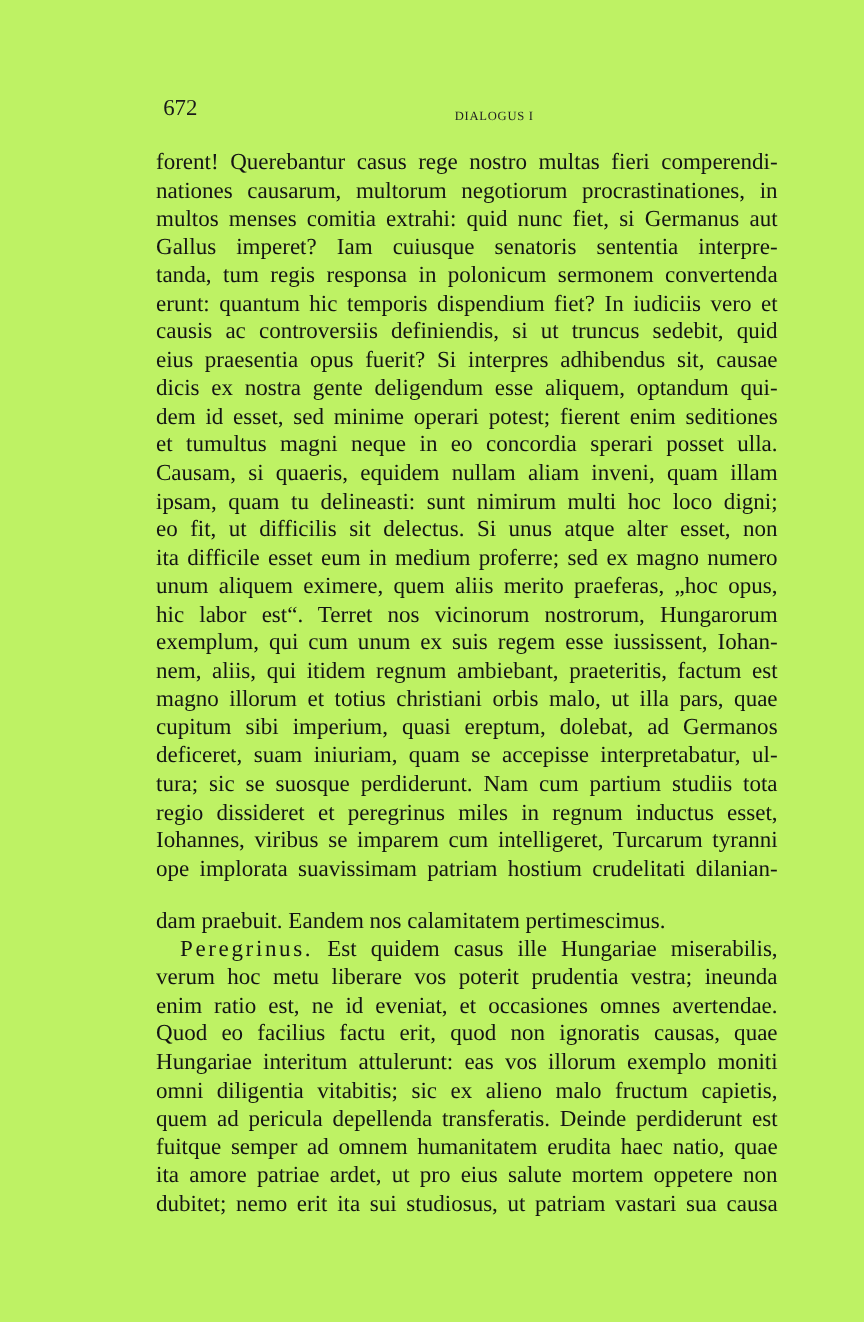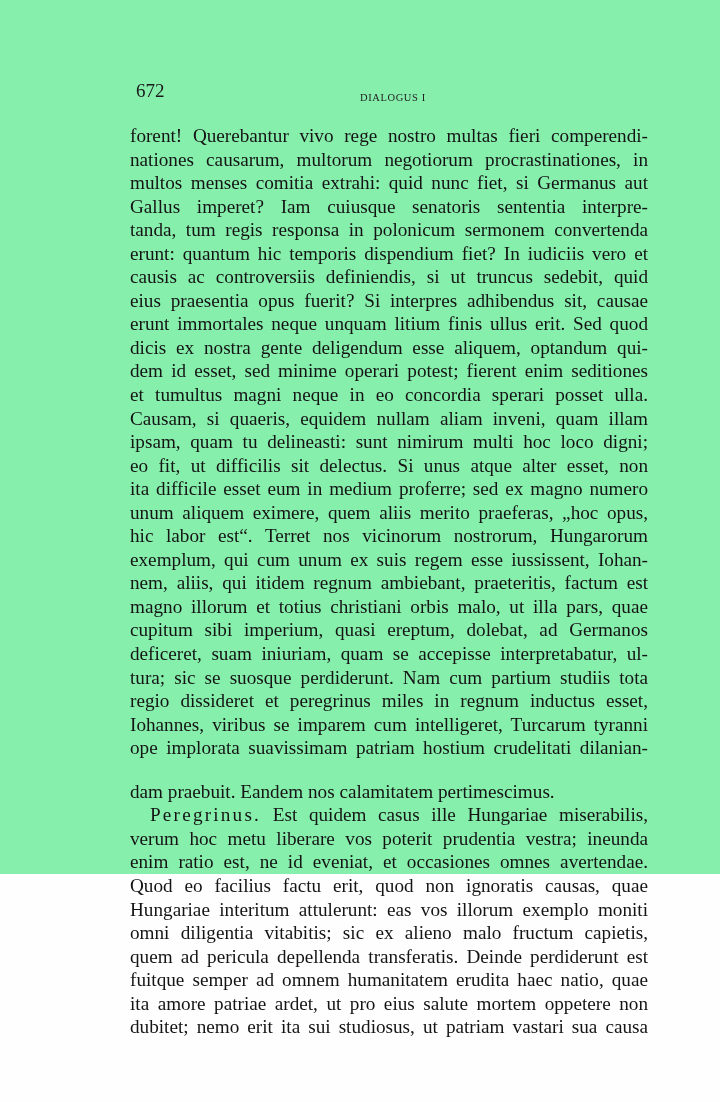--- a/index.html
+++ b/index.html
@@ -1,23 +1,23 @@
 <!DOCTYPE html>
 <html><head>
 <meta charset="utf-8">
 <style>
   html, body { margin: 0; padding: 0; background: #fefefe; }
   body { width: 720px; height: 1102px; position: relative; overflow: hidden; }
-  .page { position: absolute; left: 0; top: 0; width: 720px; height: 874px; background: #86efac; }
+  .page { position: absolute; left: 0; top: 0; width: 720px; height: 1102px; background: #bef264; }
   .folio {
     position: absolute; left: 136px; top: 80px;
     font-family: "Liberation Serif", serif; font-size: 19px; color: #1a1a1a;
   }
   .running-head {
-    position: absolute; left: 360px; top: 92px;
+    position: absolute; left: 379px; top: 92px;
     font-family: "Liberation Serif", serif; font-size: 10.5px; letter-spacing: 0.6px; color: #222;
   }
   .text-block {
     position: absolute; left: 130px; top: 124px; width: 518px;
     font-family: "Liberation Serif", serif; font-size: 19.2px; color: #141414;
   }
   .line {
     height: 23.55px; line-height: 23.55px; white-space: nowrap;
     text-align: justify; text-align-last: justify; display: block;
   }
@@ -27,29 +27,28 @@
 </style>
 </head>
 <body>
 
 <div class="page">
   <div class="folio">672</div>
   <div class="running-head">DIALOGUS I</div>
 
   <div class="text-block">
     <div id="para1">
-        <span class="line">forent! Querebantur vivo rege nostro multas fieri comperendi-</span>
+        <span class="line">forent! Querebantur casus rege nostro multas fieri comperendi-</span>
         <span class="line">nationes causarum, multorum negotiorum procrastinationes, in</span>
         <span class="line">multos menses comitia extrahi: quid nunc fiet, si Germanus aut</span>
         <span class="line">Gallus imperet? Iam cuiusque senatoris sententia interpre-</span>
         <span class="line">tanda, tum regis responsa in polonicum sermonem convertenda</span>
         <span class="line">erunt: quantum hic temporis dispendium fiet? In iudiciis vero et</span>
         <span class="line">causis ac controversiis definiendis, si ut truncus sedebit, quid</span>
         <span class="line">eius praesentia opus fuerit? Si interpres adhibendus sit, causae</span>
-        <span class="line">erunt immortales neque unquam litium finis ullus erit. Sed quod</span>
         <span class="line">dicis ex nostra gente deligendum esse aliquem, optandum qui-</span>
         <span class="line">dem id esset, sed minime operari potest; fierent enim seditiones</span>
         <span class="line">et tumultus magni neque in eo concordia sperari posset ulla.</span>
         <span class="line">Causam, si quaeris, equidem nullam aliam inveni, quam illam</span>
         <span class="line">ipsam, quam tu delineasti: sunt nimirum multi hoc loco digni;</span>
         <span class="line">eo fit, ut difficilis sit delectus. Si unus atque alter esset, non</span>
         <span class="line">ita difficile esset eum in medium proferre; sed ex magno numero</span>
         <span class="line">unum aliquem eximere, quem aliis merito praeferas, „hoc opus,</span>
         <span class="line">hic labor est“. Terret nos vicinorum nostrorum, Hungarorum</span>
         <span class="line">exemplum, qui cum unum ex suis regem esse iussissent, Iohan-</span>

